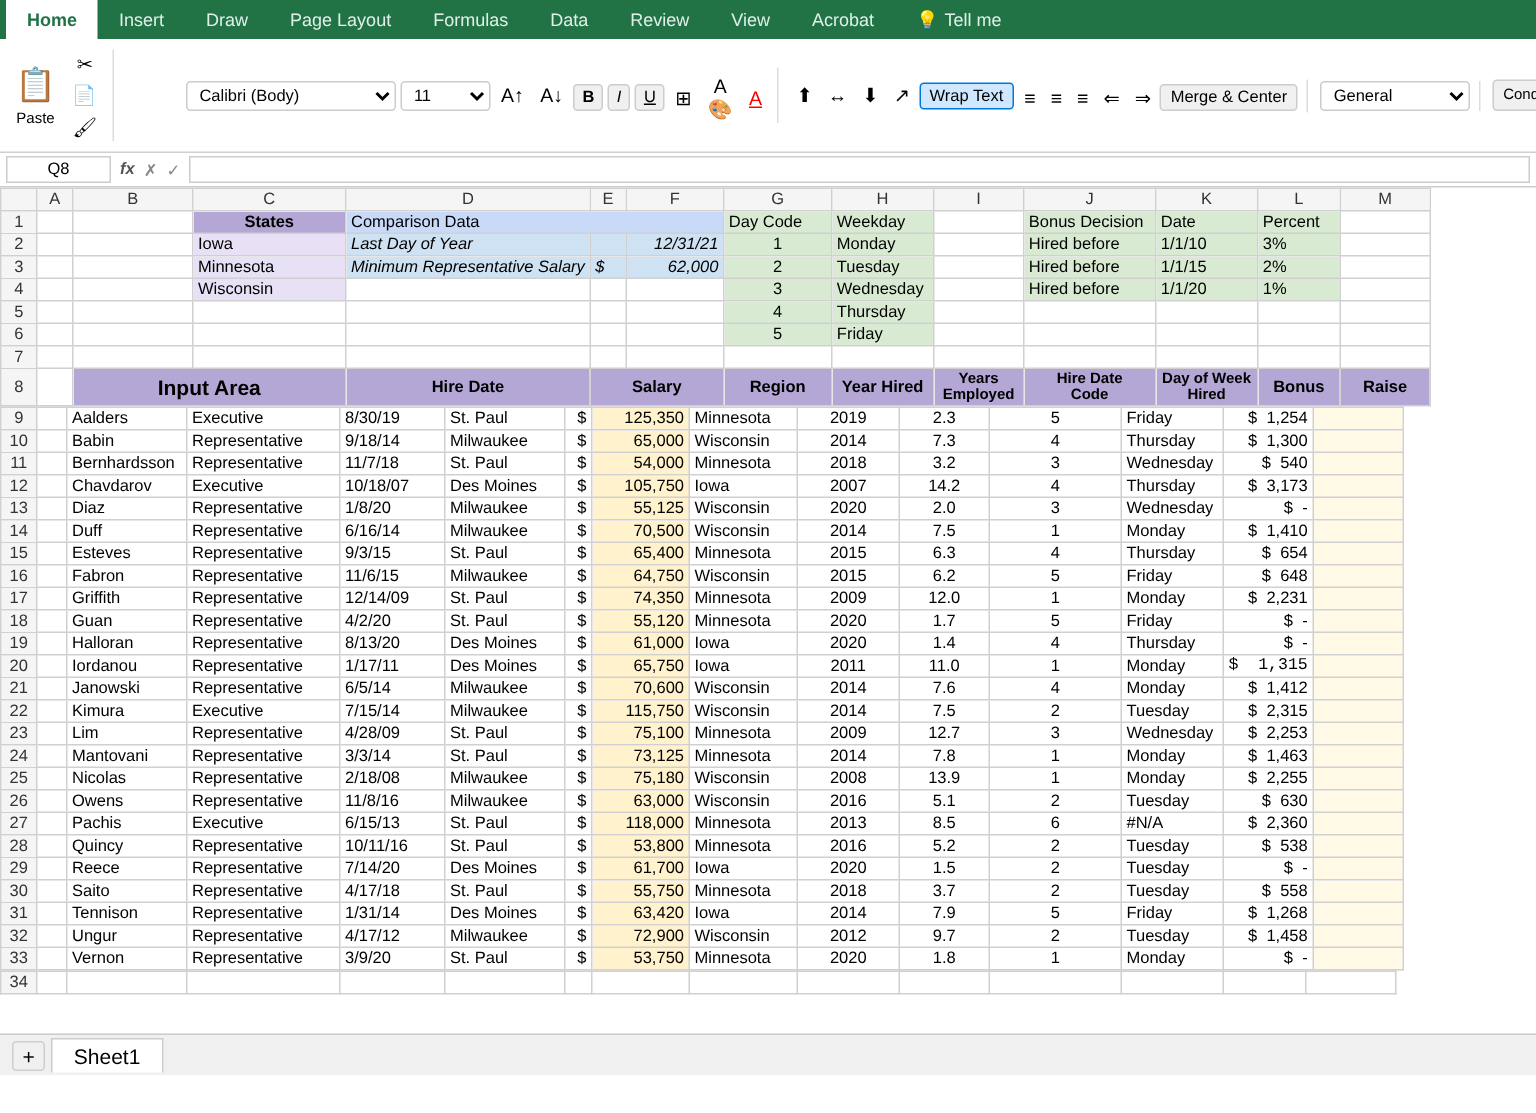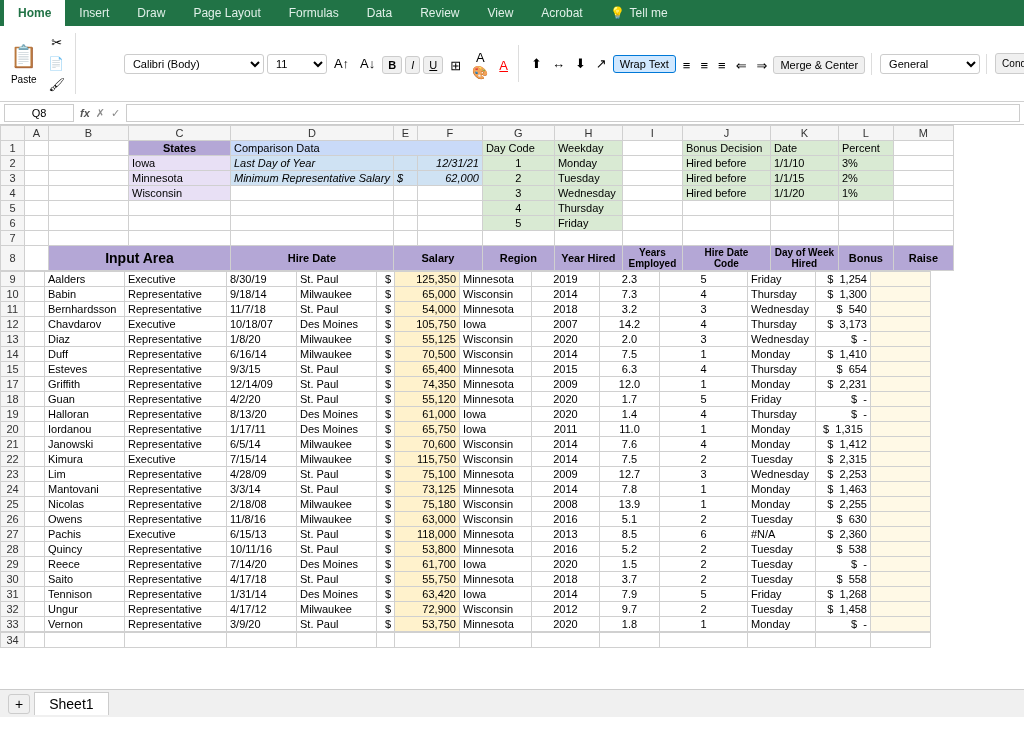--- a/index.html
+++ b/index.html
@@ -447,20 +447,37 @@
     <td style="text-align:right;background:#fff2cc;">65,400</td>
     <td>Minnesota</td>
     <td style="text-align:center;">2015</td>
     <td style="text-align:center;">6.3</td>
     <td style="text-align:center;">4</td>
     <td>Thursday</td>
     <td style="text-align:right;">$ &nbsp;654</td>
     <td style="background:#fff9e6;"></td>
   </tr>
           <tr>
+    <td class="row-num">16</td>
+    <td></td>
+    <td>Fabron</td>
+    <td>Representative</td>
+    <td>11/6/15</td>
+    <td>Milwaukee</td>
+    <td style="text-align:right;">$</td>
+    <td style="text-align:right;background:#fff2cc;">64,750</td>
+    <td>Wisconsin</td>
+    <td style="text-align:center;">2015</td>
+    <td style="text-align:center;">6.2</td>
+    <td style="text-align:center;">5</td>
+    <td>Friday</td>
+    <td style="text-align:right;">$ &nbsp;648</td>
+    <td style="background:#fff9e6;"></td>
+  </tr>
+          <tr>
     <td class="row-num">17</td>
     <td></td>
     <td>Griffith</td>
     <td>Representative</td>
     <td>12/14/09</td>
     <td>St. Paul</td>
     <td style="text-align:right;">$</td>
     <td style="text-align:right;background:#fff2cc;">74,350</td>
     <td>Minnesota</td>
     <td style="text-align:center;">2009</td>
@@ -511,21 +528,21 @@
     <td>Representative</td>
     <td>1/17/11</td>
     <td>Des Moines</td>
     <td style="text-align:right;">$</td>
     <td style="text-align:right;background:#fff2cc;">65,750</td>
     <td>Iowa</td>
     <td style="text-align:center;">2011</td>
     <td style="text-align:center;">11.0</td>
     <td style="text-align:center;">1</td>
     <td>Monday</td>
-    <td style="text-align:center;">$ &nbsp;1,315</td>
+    <td style="text-align:center;font-family:Liberation Mono, monospace;">$ &nbsp;1,315</td>
     <td style="background:#fff9e6;"></td>
   </tr>
           <tr>
     <td class="row-num">21</td>
     <td></td>
     <td>Janowski</td>
     <td>Representative</td>
     <td>6/5/14</td>
     <td>Milwaukee</td>
     <td style="text-align:right;">$</td>

